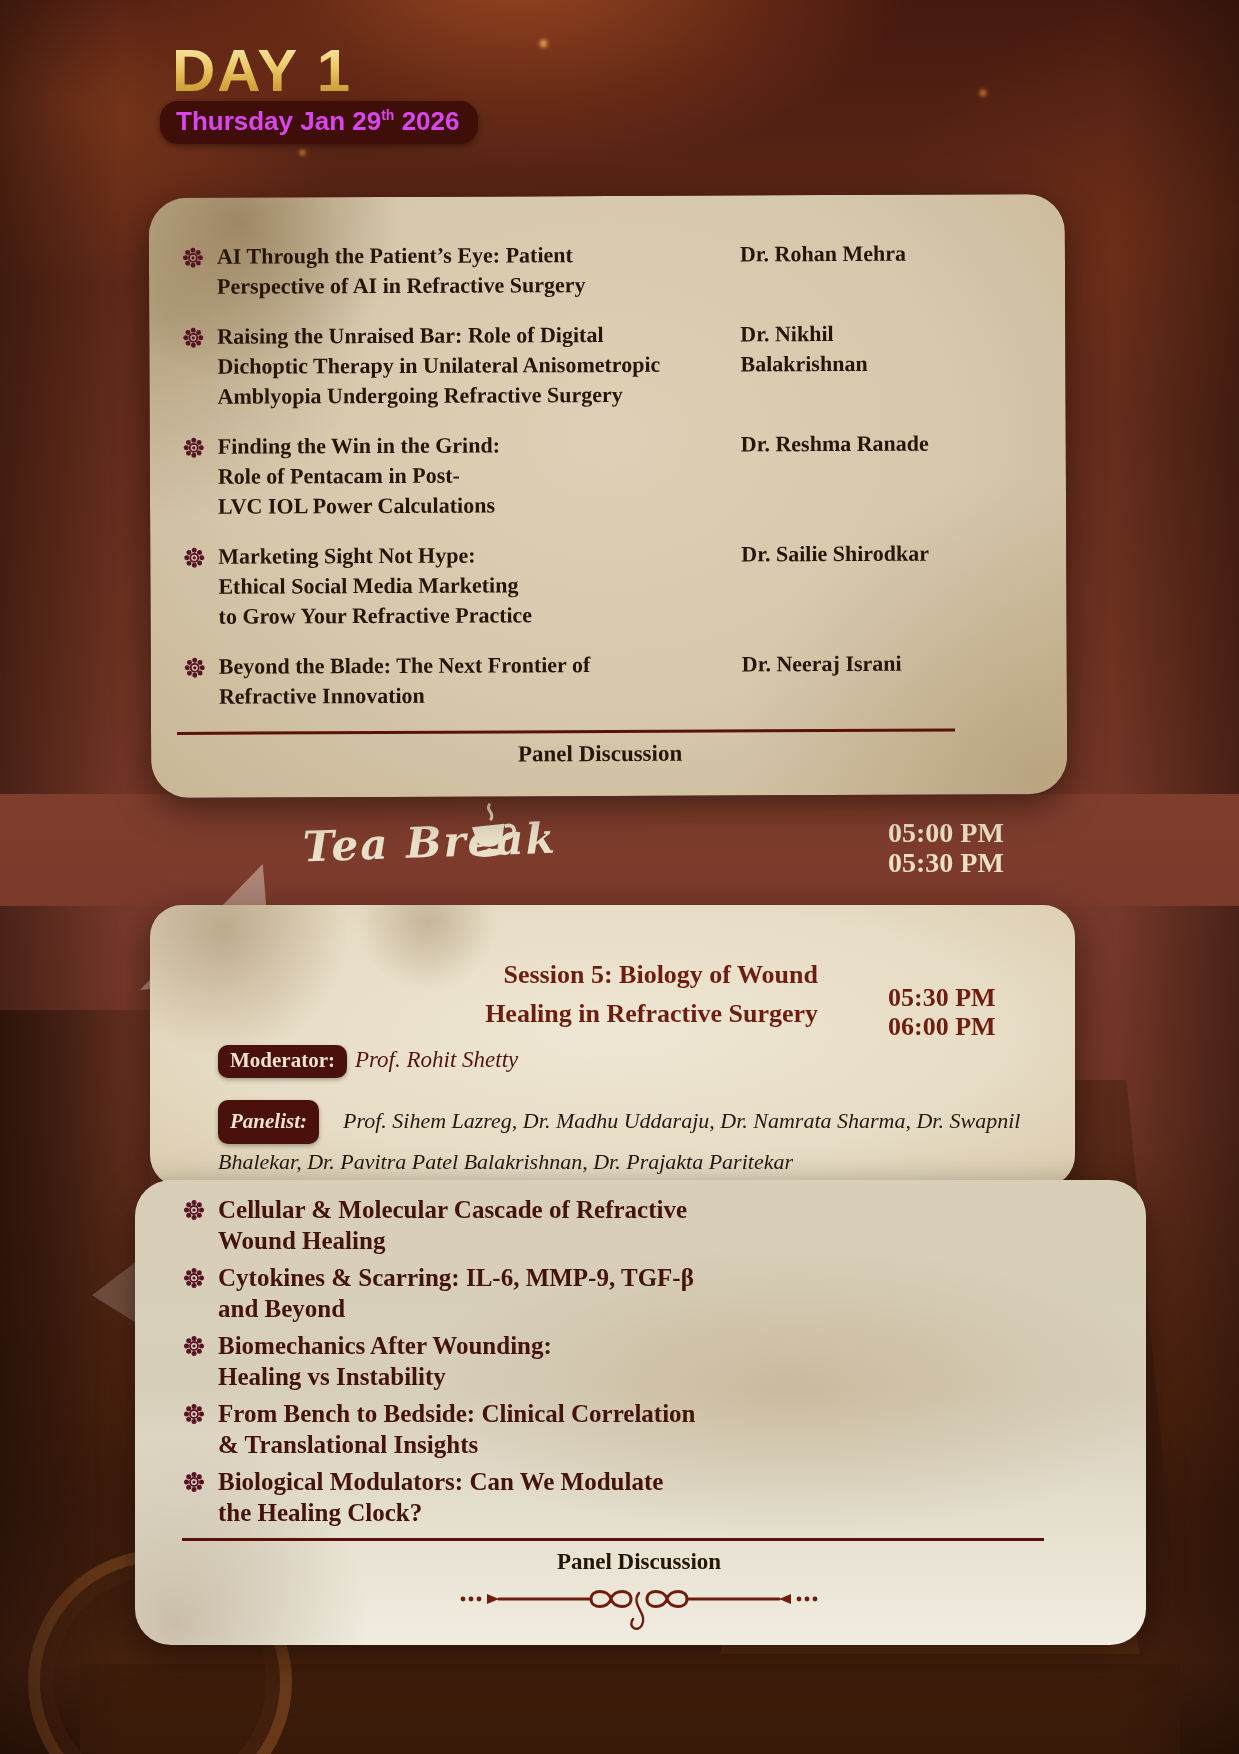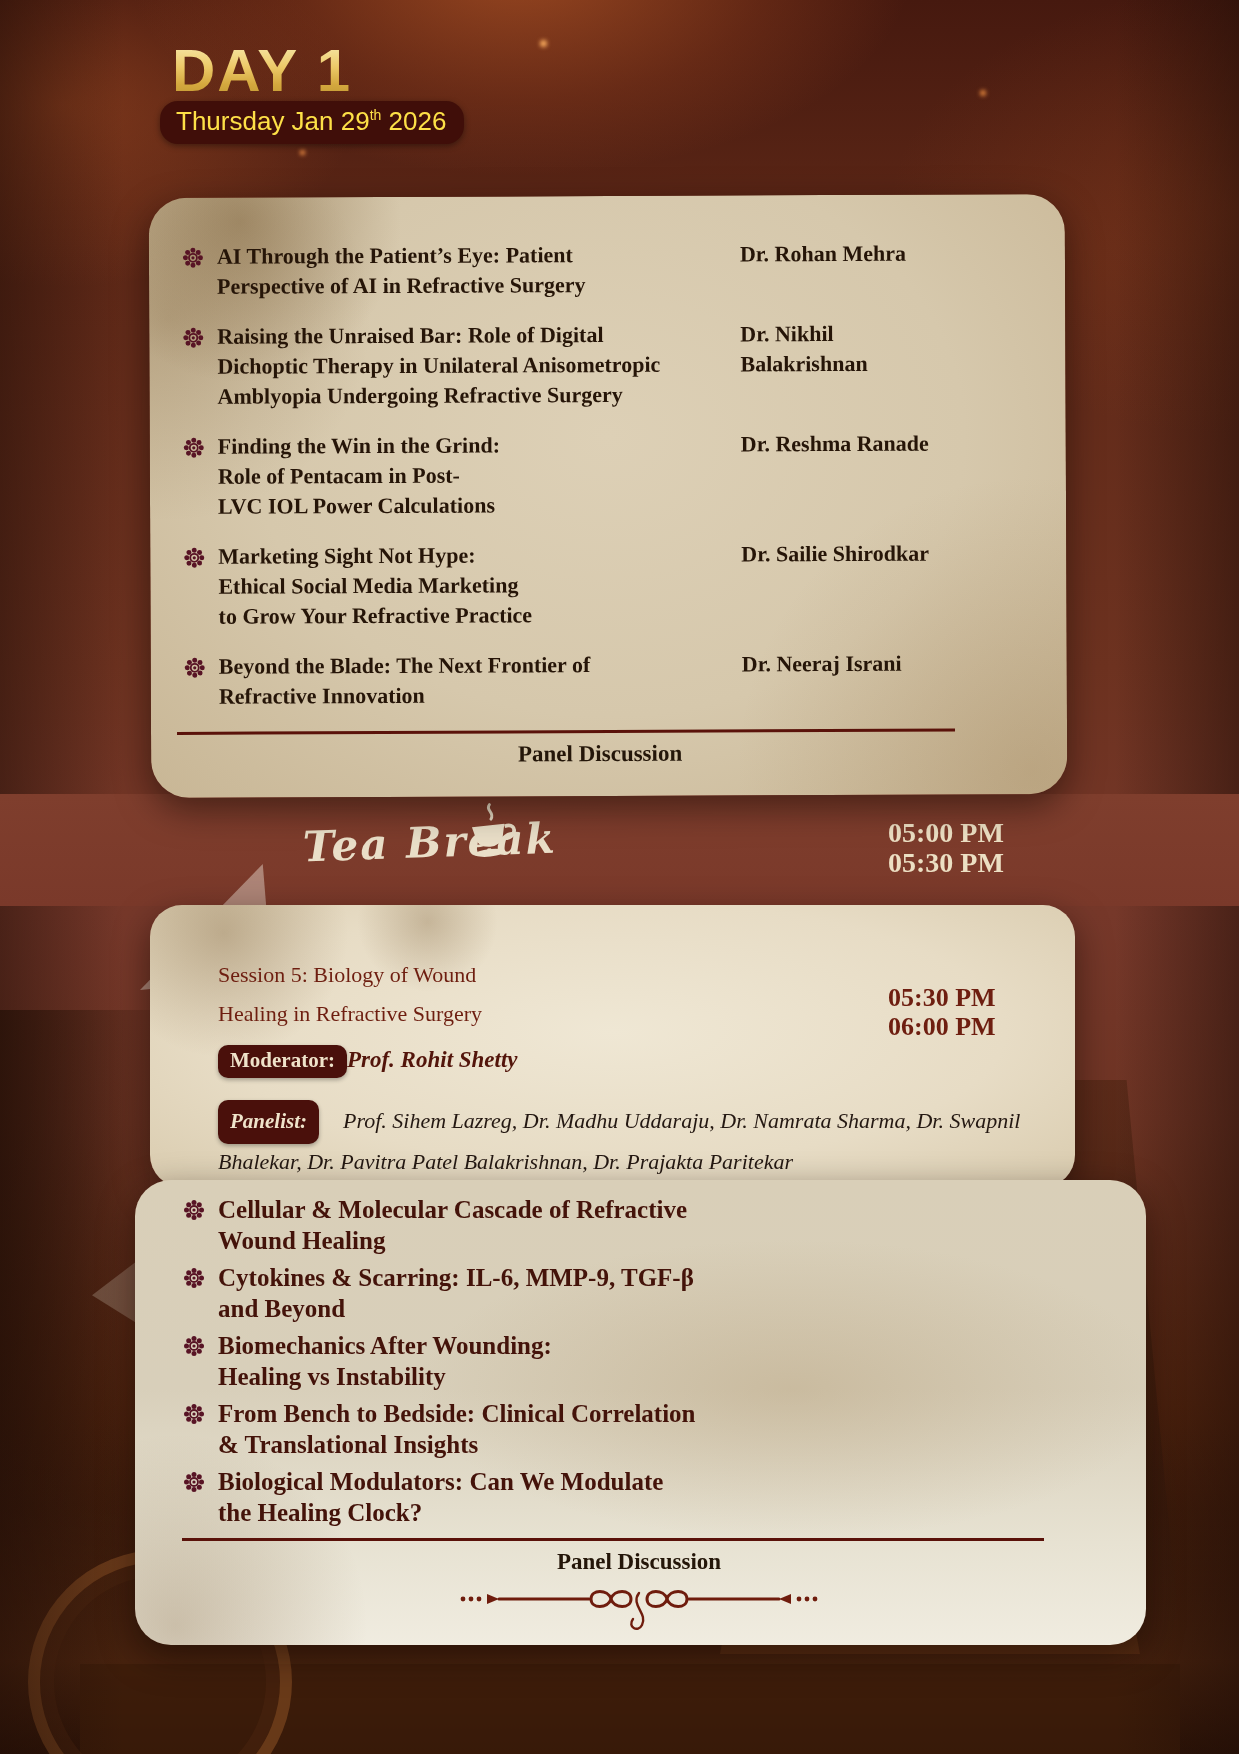--- a/index.html
+++ b/index.html
@@ -18,21 +18,21 @@
   
   .day-title{
     position:absolute;left:172px;top:36px;
     font-family:"Liberation Sans",sans-serif;font-weight:bold;font-size:60px;letter-spacing:2px;
     background:linear-gradient(180deg,#f9edb4 5%,#ecc968 45%,#d4a83e 70%,#b8922f 100%);
     -webkit-background-clip:text;background-clip:text;color:transparent;
   }
   .date-pill{
     position:absolute;left:160px;top:101px;
     background:#400e09;border-radius:18px;padding:5px 18px 7px 16px;
-    font-family:"Liberation Sans",sans-serif;font-weight:normal;font-size:26px;color:#fde047;
+    font-family:"Liberation Sans",sans-serif;font-weight:bold;font-size:26px;color:#d946ef;
     box-shadow:0 2px 6px rgba(0,0,0,.4);
   }
   .date-pill sup{font-size:14px;}
   
   .card{position:absolute;box-shadow:0 12px 34px rgba(15,5,2,.5);}
   .card1{
     left:150px;top:196px;width:916px;height:600px;border-radius:38px;
     background:
       radial-gradient(circle at 10% 4%, rgba(110,80,40,.45), transparent 16%),
       radial-gradient(circle at 2% 20%, rgba(120,90,50,.3), transparent 20%),
@@ -58,29 +58,29 @@
   .tea-times{position:absolute;left:888px;top:24px;font-weight:bold;font-size:28px;line-height:30px;color:#ecdfc3;}
   
   .card2{
     left:150px;top:905px;width:925px;height:282px;border-radius:32px;
     background:
       radial-gradient(circle at 8% 10%, rgba(120,90,50,.35), transparent 14%),
       radial-gradient(circle at 30% 6%, rgba(120,90,50,.3), transparent 10%),
       radial-gradient(ellipse at 50% 45%, #efe7d4 0%, #e7dcc5 60%, #d9cbae 100%);
   }
   .card2-inner{padding:50px 44px 0 68px;position:relative;}
-  .s5-title{width:600px;font-weight:normal;font-size:22px;line-height:39px;color:#6e1e10;white-space:pre-line;}
+  .s5-title{width:600px;font-weight:bold;font-size:26px;line-height:39px;color:#6e1e10;white-space:pre-line;text-align:right;}
   .s5-times{position:absolute;left:738px;top:78px;font-weight:bold;font-size:26px;line-height:29px;color:#6e1e10;}
   .mod-line{margin-top:12px;}
   .label-pill{
     display:inline-block;background:#4a100b;color:#efe3ca;border-radius:10px;
     padding:3px 12px 5px 12px;font-weight:bold;font-size:21px;
     box-shadow:0 2px 4px rgba(0,0,0,.3);
   }
-  .mod-name{font-style:italic;font-weight:bold;font-size:23px;color:#53150b;}
+  .mod-name{font-style:italic;font-weight:normal;font-size:23px;color:#53150b;margin-left:8px;}
   .panelist-block{margin-top:22px;width:845px;font-style:italic;font-size:22px;line-height:36px;color:#241812;}
   .panelist-block .label-pill{margin-right:24px;}
   
   .card3{
     left:135px;top:1180px;width:1011px;height:465px;border-radius:36px;
     background:
       radial-gradient(circle at 4% 96%, rgba(120,90,50,.3), transparent 18%),
       radial-gradient(ellipse 500px 200px at 65% 45%, rgba(175,150,110,.35), transparent 75%),
       linear-gradient(180deg,#d9cfb8 0%, #d8cfba 45%, #e7e2d2 78%, #f0ece0 100%);
   }

